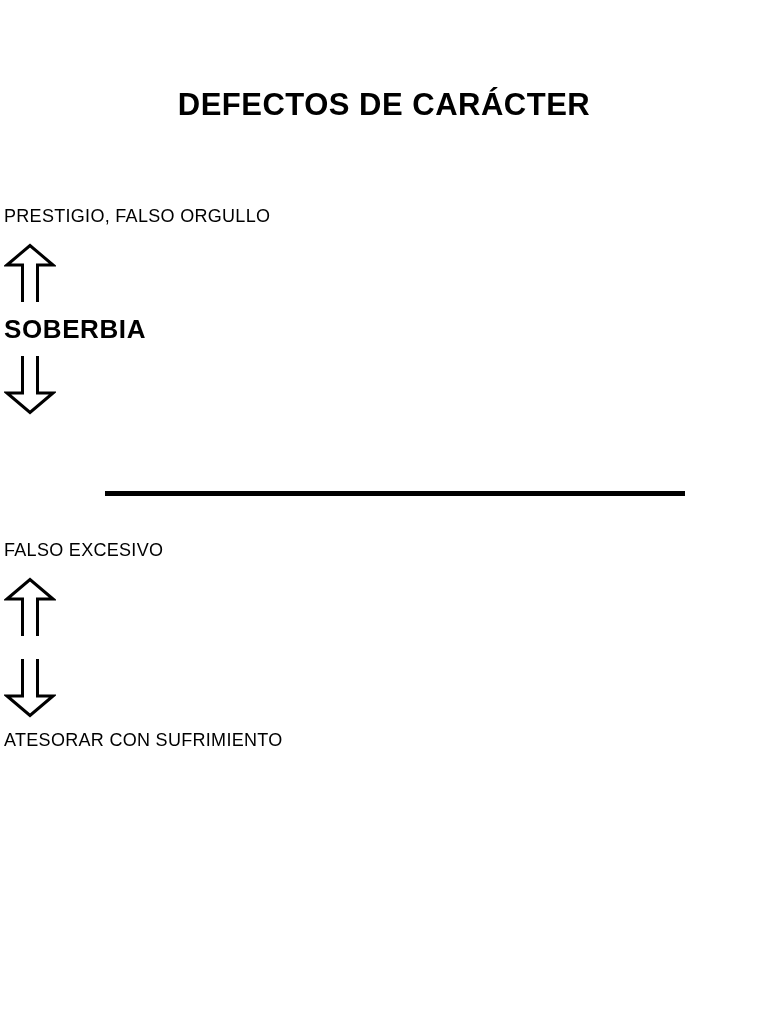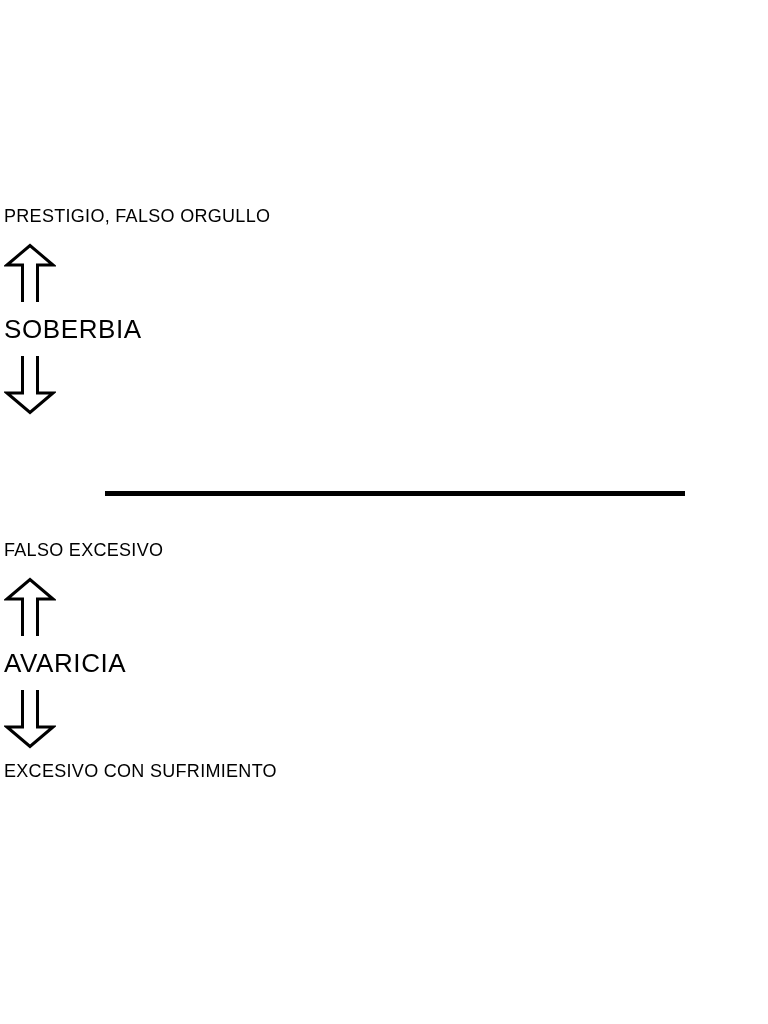--- a/index.html
+++ b/index.html
@@ -52,21 +52,21 @@
     font-size: 18px;
     font-weight: normal;
     letter-spacing: 0.3px;
     text-align: center;
     white-space: nowrap;
     line-height: 1.2;
   }
 
   .defect-name {
     font-size: 26px;
-    font-weight: normal;
+    font-weight: bold;
     letter-spacing: 0.6px;
     text-align: center;
     white-space: nowrap;
     line-height: 1.2;
   }
 
   
   .gap-top-arrow   { height: 15px; }
   .gap-arrow-name  { height: 11px; }
   .gap-name-arrow  { height: 10px; }
@@ -97,20 +97,21 @@
     width: 580px;
     height: 5px;
     background: #000000;
   }
 </style>
 </head>
 <body>
 
 <div class="page">
 
+  <div class="page-title">DEFECTOS DE CARÁCTER</div>
 
   <div class="defect-block" id="block-soberbia">
 
     <div class="caption">PRESTIGIO, FALSO ORGULLO</div>
 
     <div class="gap-top-arrow"></div>
 
     <div class="arrow-wrap">
       <svg viewBox="0 0 104 120" xmlns="http://www.w3.org/2000/svg">
         <polyline class="arrow-shape" points="37,118 37,44 6,44 52,5 98,44 67,44 67,118" fill="#ffffff"></polyline>
@@ -142,28 +143,27 @@
     <div class="gap-top-arrow"></div>
 
     <div class="arrow-wrap">
       <svg viewBox="0 0 104 120" xmlns="http://www.w3.org/2000/svg">
         <polyline class="arrow-shape" points="37,118 37,44 6,44 52,5 98,44 67,44 67,118" fill="#ffffff"></polyline>
       </svg>
     </div>
 
     <div class="gap-arrow-name"></div>
 
-    <div class="defect-name">AVARICIA</div>
 
     <div class="gap-name-arrow"></div>
 
     <div class="arrow-wrap">
       <svg viewBox="0 0 104 120" xmlns="http://www.w3.org/2000/svg">
         <polyline class="arrow-shape" points="37,2 37,76 6,76 52,115 98,76 67,76 67,2" fill="#ffffff"></polyline>
       </svg>
     </div>
 
     <div class="gap-arrow-bot"></div>
 
-    <div class="caption">EXCESIVO CON SUFRIMIENTO</div>
+    <div class="caption">ATESORAR CON SUFRIMIENTO</div>
   </div>
 
 </div>
 
 </body></html>

